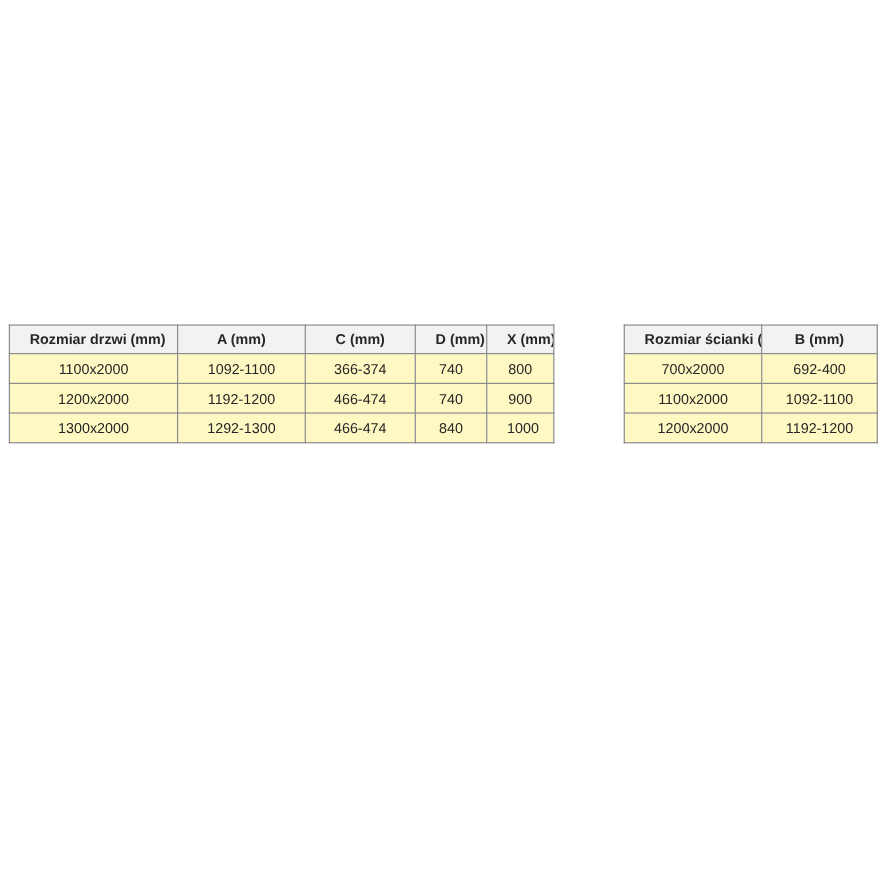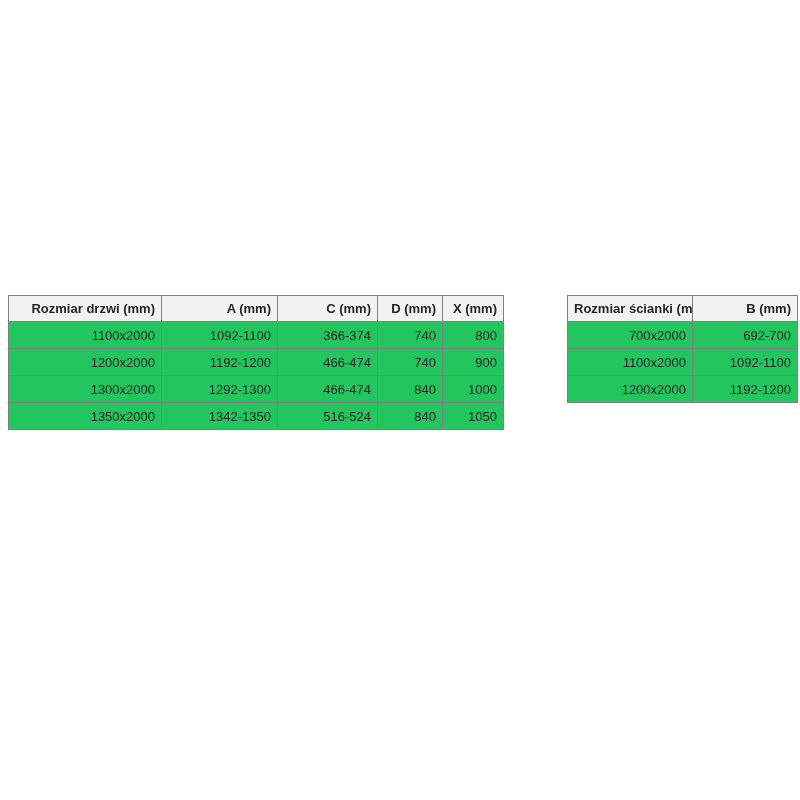--- a/index.html
+++ b/index.html
@@ -16,33 +16,33 @@
   }
   .spec-table {
     position: absolute;
     border-collapse: collapse;
     table-layout: fixed;
     color: var(--text-color, #262626);
     font-size: 13px;
   }
   .spec-table th, .spec-table td {
     border: 1px solid var(--border-color, #808080);
-    text-align: right;
+    text-align: center;
     vertical-align: middle;
-    padding: 0 6px;
+    padding: 0 18px;
     overflow: hidden;
     white-space: nowrap;
   }
   .spec-table th {
     background: var(--header-bg, #f2f2f2);
     font-weight: bold;
     height: 25px;
   }
   .spec-table td {
-    background: #22c55e;
+    background: #fef9c3;
     font-weight: normal;
     height: 26px;
   }
   #doors-table {
     left: 8px;
     top: 295px;
     width: 495px;
   }
   #doors-table col:nth-child(1) { width: 153px; }
   #doors-table col:nth-child(2) { width: 116px; }
@@ -92,45 +92,38 @@
         <td>740</td>
         <td>900</td>
       </tr>
       <tr>
         <td>1300x2000</td>
         <td>1292-1300</td>
         <td>466-474</td>
         <td>840</td>
         <td>1000</td>
       </tr>
-      <tr>
-        <td>1350x2000</td>
-        <td>1342-1350</td>
-        <td>516-524</td>
-        <td>840</td>
-        <td>1050</td>
-      </tr>
     </tbody>
 </table>
 
 <table class="spec-table" id="walls-table">
   <colgroup>
       <col>
       <col>
     </colgroup>
   <thead>
       <tr>
         <th>Rozmiar ścianki (mm)</th>
         <th>B (mm)</th>
       </tr>
     </thead>
   <tbody>
       <tr>
         <td>700x2000</td>
-        <td>692-700</td>
+        <td>692-400</td>
       </tr>
       <tr>
         <td>1100x2000</td>
         <td>1092-1100</td>
       </tr>
       <tr>
         <td>1200x2000</td>
         <td>1192-1200</td>
       </tr>
     </tbody>

